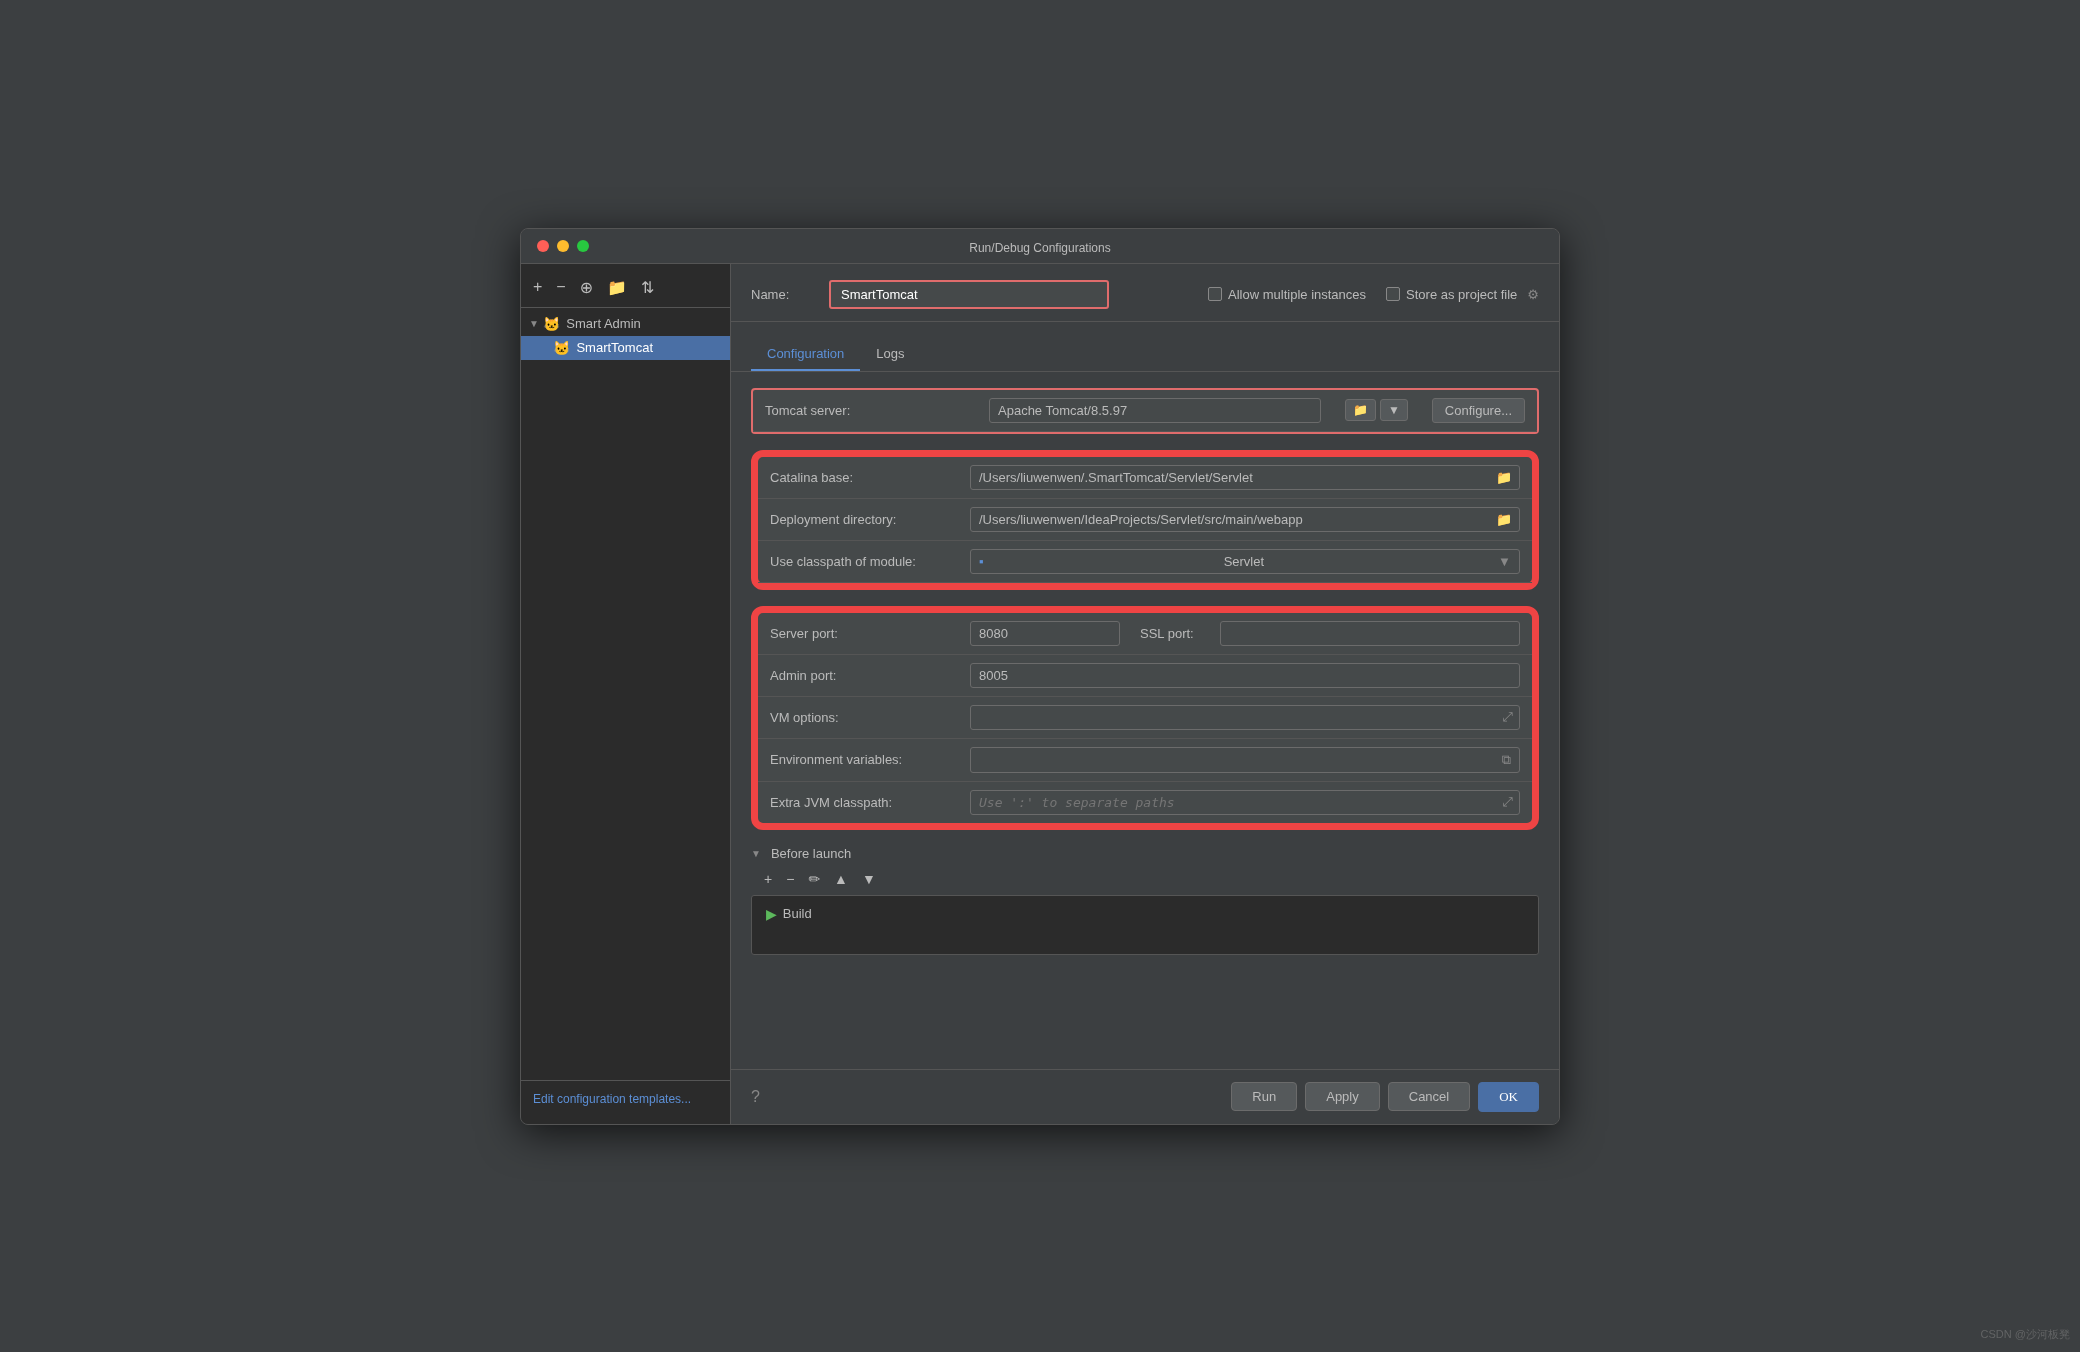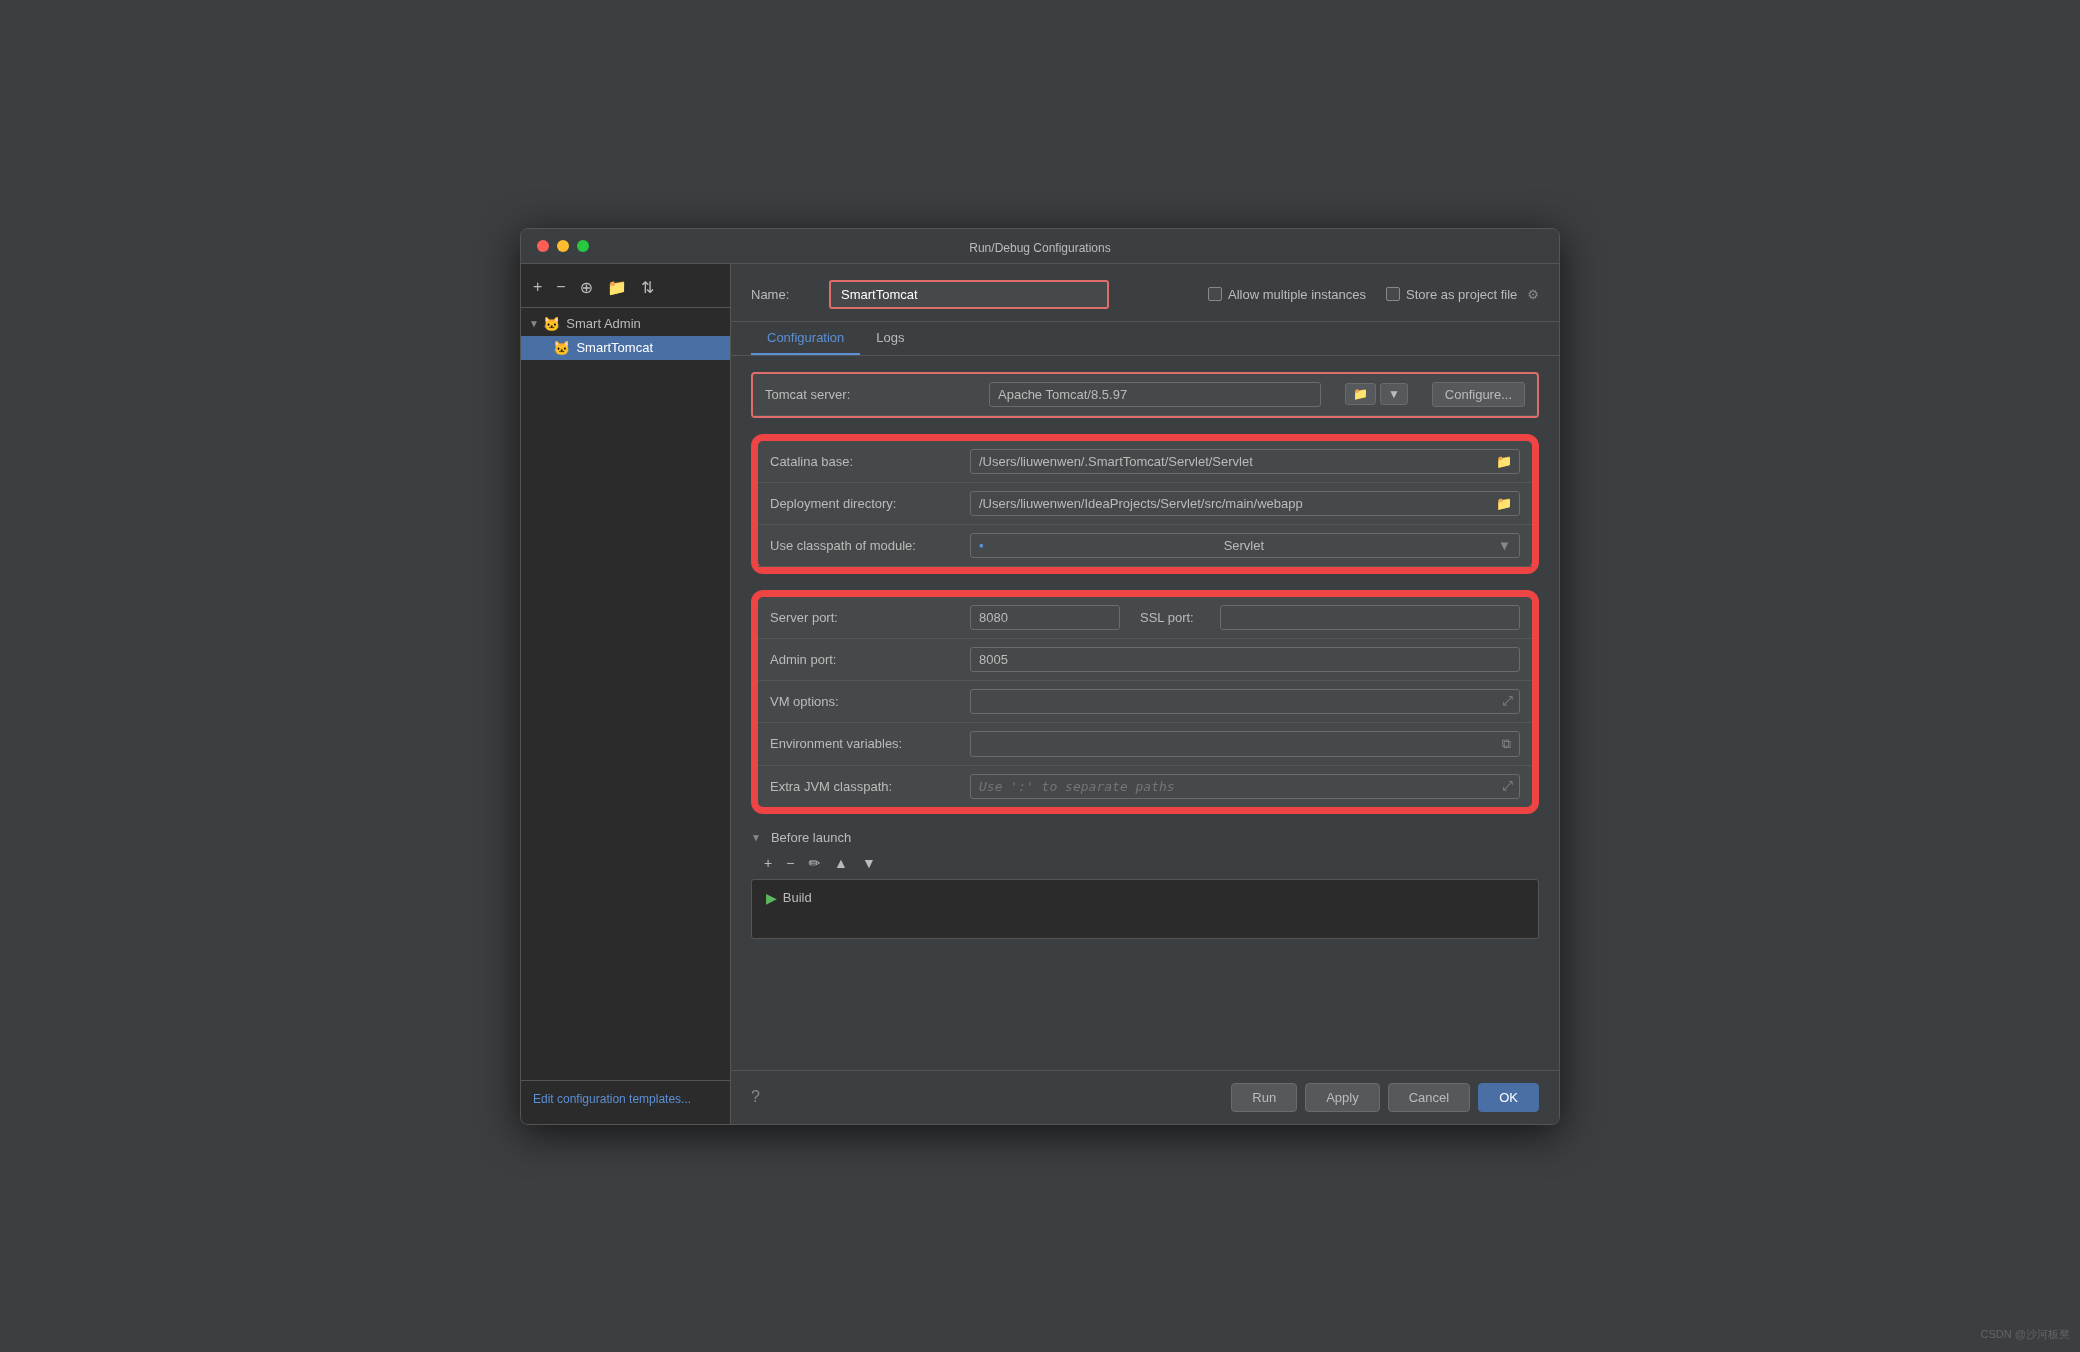--- a/index.html
+++ b/index.html
@@ -172,20 +172,21 @@
       display: flex;
       padding: 0 20px;
       border-bottom: 1px solid #555;
     }
     .tab {
       padding: 8px 16px;
       cursor: pointer;
       color: #bbbbbb;
       font-size: 13px;
       border-bottom: 2px solid transparent;
+      margin-top: 16px;
     }
     .tab.active {
       color: #5c8fd6;
       border-bottom: 2px solid #5c8fd6;
     }
     .config-content {
       flex: 1;
       overflow-y: auto;
       padding: 16px 20px;
     }
@@ -427,20 +428,21 @@
       font-size: 13px;
       cursor: pointer;
       border: 1px solid #6b6b6b;
       background: #55595b;
       color: #bbbbbb;
     }
     .footer-btn.primary {
       background: #4a6fa5;
       border-color: #4a6fa5;
       color: #ffffff;
+      font-family: Liberation Serif, serif;
     }
     .help-icon {
       margin-right: auto;
       color: #888;
       font-size: 16px;
       cursor: pointer;
     }
     .field-input-expand {
       flex: 1;
       display: flex;

